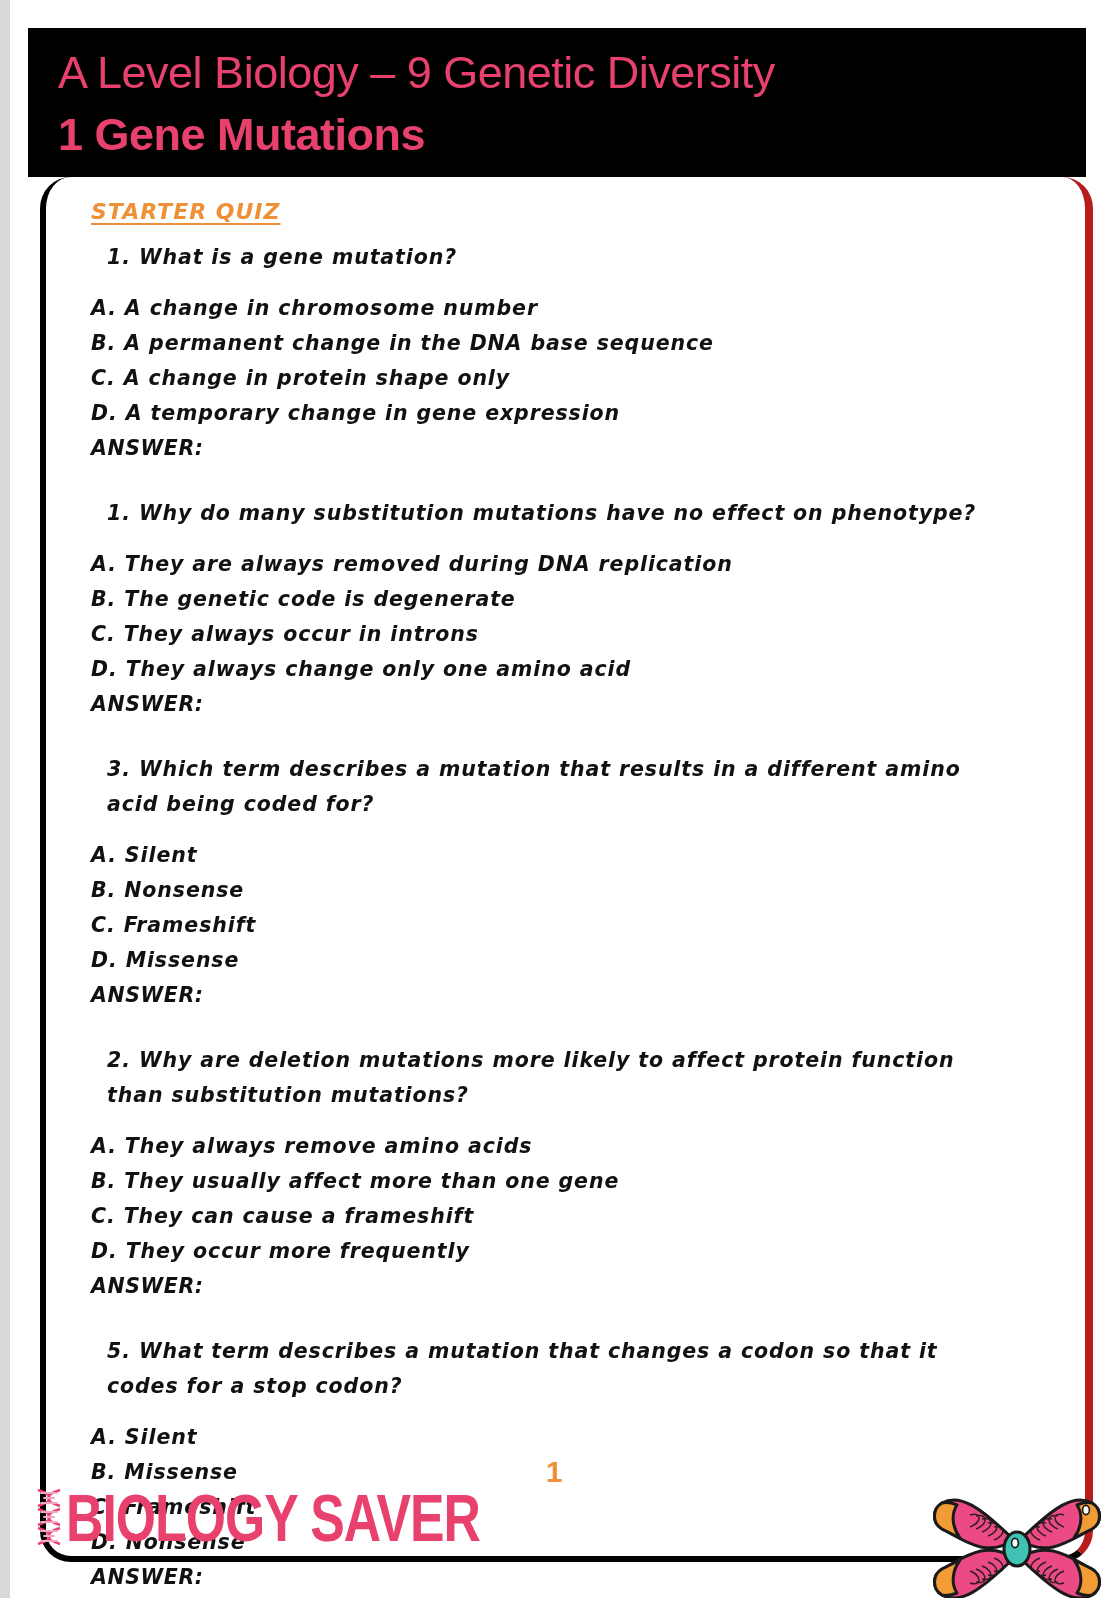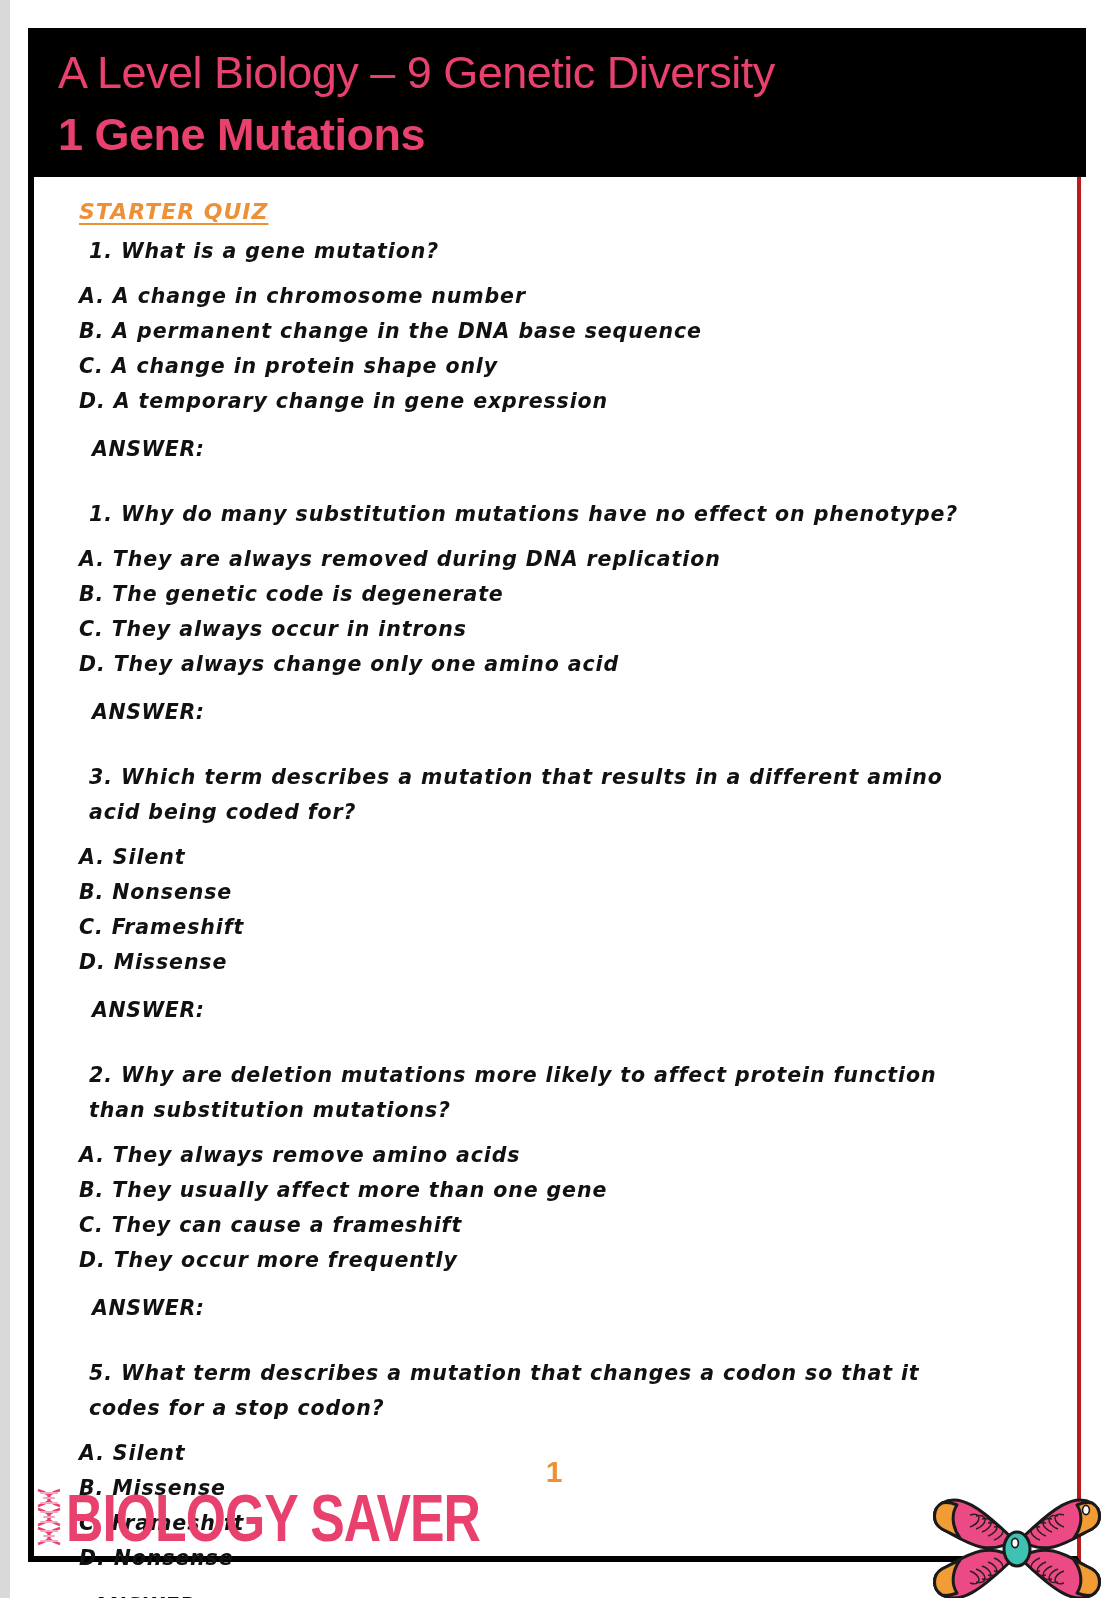--- a/index.html
+++ b/index.html
@@ -43,29 +43,30 @@
     white-space: nowrap;
   }
   .title-line.sub {
     font-weight: bold;
     font-size: 45px;
   }
 
   
   .page-frame {
     position: absolute;
-    left: 28px;
+    left: 40px;
     top: 177px;
     width: 1053px;
     height: 1385px;
     border-left: 6px solid #000;
-    border-right: 4px solid #b91c1c;
+    border-right: 8px solid #b91c1c;
     border-bottom: 6px solid #000;
     box-sizing: border-box;
     background: #ffffff;
+    border-radius: 31px;
   }
 
   .content {
     position: absolute;
     left: 45px;
     top: 22px;
     width: 925px;
   }
 
   .quiz-heading {
@@ -87,27 +88,27 @@
     color: #111111;
     font-size: 20.5px;
     line-height: 35px;
     letter-spacing: 0.9px;
   }
 
   .q-block { margin-bottom: 30px; }
   .q-block:last-child { margin-bottom: 0; }
 
   .q-stem {
-    margin: 10px;
+    margin: 16px;
   }
   .q-option {
     margin: 0;
   }
   .q-answer {
-    margin: 13px;
+    margin: 0;
     letter-spacing: 0.6px;
   }
 
   
   .page-number {
     position: absolute;
     left: 0;
     top: 1455px;
     width: 1108px;
     text-align: center;

